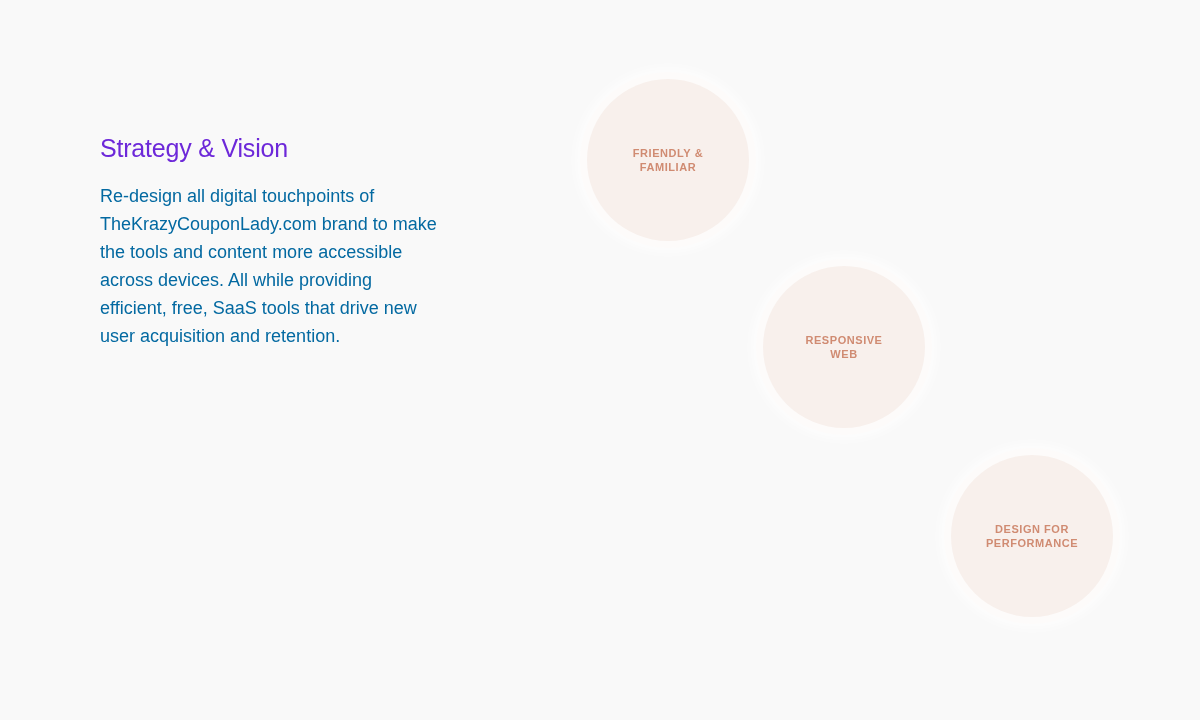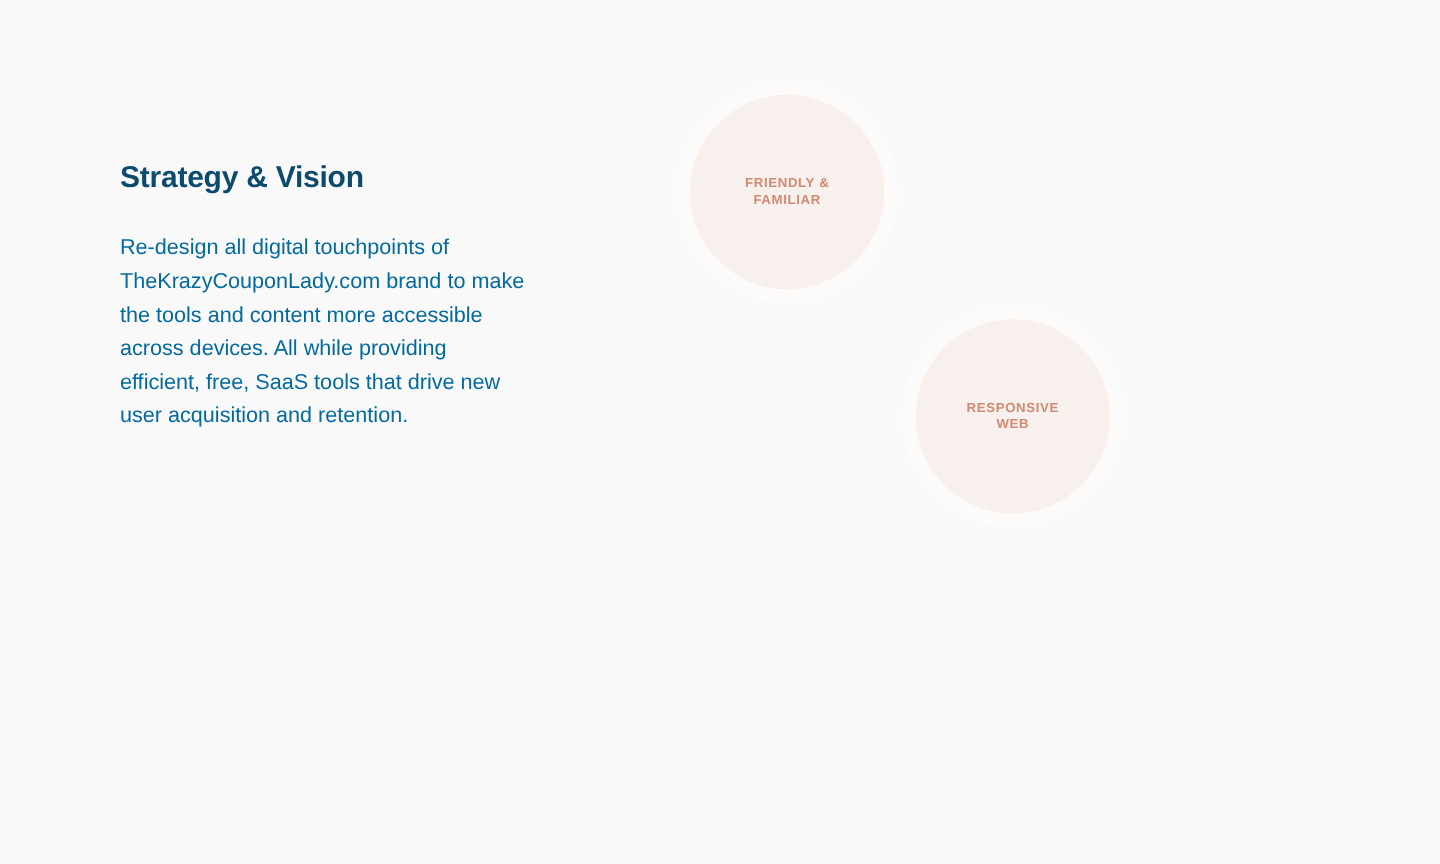--- a/index.html
+++ b/index.html
@@ -23,25 +23,25 @@
 
   
   .copy-panel {
     position: absolute;
     left: 100px;
     top: 132px;
     width: 360px;
   }
   .panel-title {
     font-size: 25px;
-    font-weight: bold;
-    color: #0c4a6e;
+    font-weight: normal;
+    color: #6d28d9;
     letter-spacing: -0.2px;
     line-height: 32px;
-    margin: 0 0 28px 0;
+    margin: 0 0 18px 0;
   }
   .panel-body {
     font-size: 18px;
     line-height: 28px;
     color: #0369a1;
     margin: 0;
     font-weight: normal;
     max-width: 340px;
   }
 
@@ -71,21 +71,21 @@
     background: #f8f0ec;
     box-shadow:
       0 0 0 7px #fdfbfa,
       0 0 14px 9px rgba(255,255,255,0.95);
     display: flex;
     align-items: center;
     justify-content: center;
     text-align: center;
     box-sizing: border-box;
   }
-  .col-1 { left: 0px; }
+  .col-1 { left: 12px; }
   .col-2 { left: 188px; }
   .col-3 { left: 376px; }
 
   .bubble-label {
     font-size: 11px;
     font-weight: bold;
     letter-spacing: 0.55px;
     line-height: 14px;
     color: #d08b72;
     text-transform: uppercase;
@@ -114,17 +114,21 @@
     </div>
 
     <div class="grid-row row-2">
       <div class="bubble col-2">
         <span class="bubble-label">RESPONSIVE
 WEB</span>
       </div>
     </div>
 
     <div class="grid-row row-3">
+      <div class="bubble col-3">
+        <span class="bubble-label">DESIGN FOR
+PERFORMANCE</span>
+      </div>
     </div>
 
   </div>
 
 </div>
 
 </body></html>

